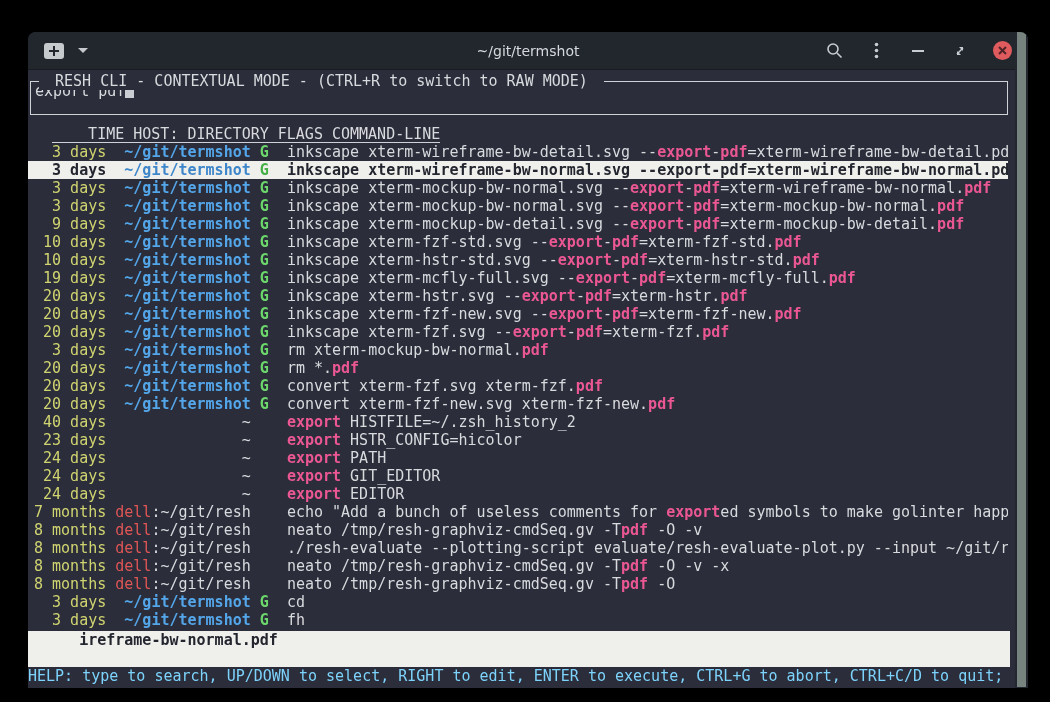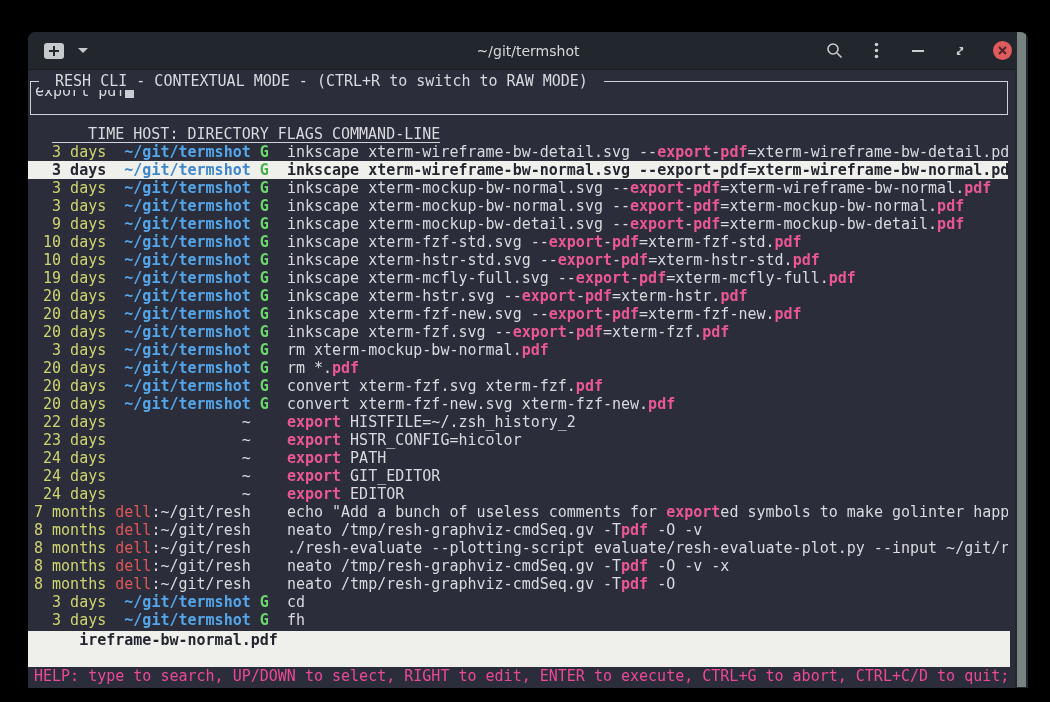--- a/index.html
+++ b/index.html
@@ -65,21 +65,21 @@
   .row.selected .time,.row.selected .cmd,.row.selected .host-path,.row.selected .host-plain{color:#23262e;}
   .row.selected .hl{color:#23262e;}
   .row.selected .host-dir{color:#3d86c9;}
   .row.selected .flag{color:#44b044;}
   
   .status{
     margin:2px 18px 0 0;height:36px;background:#efefec;color:#23262e;
     font-weight:bold;overflow:hidden;
   }
   .status div{height:18px;white-space:pre;padding-left:6px;}
-  .help{height:18px;padding-left:6px;white-space:pre;color:#ec4899;margin-top:0;}
+  .help{height:18px;padding-left:0;white-space:pre;color:#7dd3fc;margin-top:0;}
 </style>
 </head>
 <body>
 
 <div class="window">
 
   <div class="titlebar">
     <div class="tb-left">
       <div class="newtab-btn"></div>
       <div class="caret"></div>
@@ -136,21 +136,21 @@
         <div class="row"><span class="time"> 10 days</span> <span class="host-dir"> ~/git/termshot</span> <span class="flag">G</span>  <span class="cmd">inkscape xterm-fzf-std.svg --<b class="hl">export</b>-<b class="hl">pdf</b>=xterm-fzf-std.<b class="hl">pdf</b></span></div>
         <div class="row"><span class="time"> 10 days</span> <span class="host-dir"> ~/git/termshot</span> <span class="flag">G</span>  <span class="cmd">inkscape xterm-hstr-std.svg --<b class="hl">export</b>-<b class="hl">pdf</b>=xterm-hstr-std.<b class="hl">pdf</b></span></div>
         <div class="row"><span class="time"> 19 days</span> <span class="host-dir"> ~/git/termshot</span> <span class="flag">G</span>  <span class="cmd">inkscape xterm-mcfly-full.svg --<b class="hl">export</b>-<b class="hl">pdf</b>=xterm-mcfly-full.<b class="hl">pdf</b></span></div>
         <div class="row"><span class="time"> 20 days</span> <span class="host-dir"> ~/git/termshot</span> <span class="flag">G</span>  <span class="cmd">inkscape xterm-hstr.svg --<b class="hl">export</b>-<b class="hl">pdf</b>=xterm-hstr.<b class="hl">pdf</b></span></div>
         <div class="row"><span class="time"> 20 days</span> <span class="host-dir"> ~/git/termshot</span> <span class="flag">G</span>  <span class="cmd">inkscape xterm-fzf-new.svg --<b class="hl">export</b>-<b class="hl">pdf</b>=xterm-fzf-new.<b class="hl">pdf</b></span></div>
         <div class="row"><span class="time"> 20 days</span> <span class="host-dir"> ~/git/termshot</span> <span class="flag">G</span>  <span class="cmd">inkscape xterm-fzf.svg --<b class="hl">export</b>-<b class="hl">pdf</b>=xterm-fzf.<b class="hl">pdf</b></span></div>
         <div class="row"><span class="time">  3 days</span> <span class="host-dir"> ~/git/termshot</span> <span class="flag">G</span>  <span class="cmd">rm xterm-mockup-bw-normal.<b class="hl">pdf</b></span></div>
         <div class="row"><span class="time"> 20 days</span> <span class="host-dir"> ~/git/termshot</span> <span class="flag">G</span>  <span class="cmd">rm *.<b class="hl">pdf</b></span></div>
         <div class="row"><span class="time"> 20 days</span> <span class="host-dir"> ~/git/termshot</span> <span class="flag">G</span>  <span class="cmd">convert xterm-fzf.svg xterm-fzf.<b class="hl">pdf</b></span></div>
         <div class="row"><span class="time"> 20 days</span> <span class="host-dir"> ~/git/termshot</span> <span class="flag">G</span>  <span class="cmd">convert xterm-fzf-new.svg xterm-fzf-new.<b class="hl">pdf</b></span></div>
-        <div class="row"><span class="time"> 22 days</span> <span class="host-plain">              ~</span> <span class="flag"> </span>  <span class="cmd"><b class="hl">export</b> HISTFILE=~/.zsh_history_2</span></div>
+        <div class="row"><span class="time"> 40 days</span> <span class="host-plain">              ~</span> <span class="flag"> </span>  <span class="cmd"><b class="hl">export</b> HISTFILE=~/.zsh_history_2</span></div>
         <div class="row"><span class="time"> 23 days</span> <span class="host-plain">              ~</span> <span class="flag"> </span>  <span class="cmd"><b class="hl">export</b> HSTR_CONFIG=hicolor</span></div>
         <div class="row"><span class="time"> 24 days</span> <span class="host-plain">              ~</span> <span class="flag"> </span>  <span class="cmd"><b class="hl">export</b> PATH</span></div>
         <div class="row"><span class="time"> 24 days</span> <span class="host-plain">              ~</span> <span class="flag"> </span>  <span class="cmd"><b class="hl">export</b> GIT_EDITOR</span></div>
         <div class="row"><span class="time"> 24 days</span> <span class="host-plain">              ~</span> <span class="flag"> </span>  <span class="cmd"><b class="hl">export</b> EDITOR</span></div>
         <div class="row"><span class="time">7 months</span> <span class="host-name">dell</span><span class="host-path">:~/git/resh</span> <span class="flag"> </span>  <span class="cmd">echo "Add a bunch of useless comments for <b class="hl">export</b>ed symbols to make golinter happ</span></div>
         <div class="row"><span class="time">8 months</span> <span class="host-name">dell</span><span class="host-path">:~/git/resh</span> <span class="flag"> </span>  <span class="cmd">neato /tmp/resh-graphviz-cmdSeq.gv -T<b class="hl">pdf</b> -O -v</span></div>
         <div class="row"><span class="time">8 months</span> <span class="host-name">dell</span><span class="host-path">:~/git/resh</span> <span class="flag"> </span>  <span class="cmd">./resh-evaluate --plotting-script evaluate/resh-evaluate-plot.py --input ~/git/r</span></div>
         <div class="row"><span class="time">8 months</span> <span class="host-name">dell</span><span class="host-path">:~/git/resh</span> <span class="flag"> </span>  <span class="cmd">neato /tmp/resh-graphviz-cmdSeq.gv -T<b class="hl">pdf</b> -O -v -x</span></div>
         <div class="row"><span class="time">8 months</span> <span class="host-name">dell</span><span class="host-path">:~/git/resh</span> <span class="flag"> </span>  <span class="cmd">neato /tmp/resh-graphviz-cmdSeq.gv -T<b class="hl">pdf</b> -O</span></div>
         <div class="row"><span class="time">  3 days</span> <span class="host-dir"> ~/git/termshot</span> <span class="flag">G</span>  <span class="cmd">cd</span></div>

